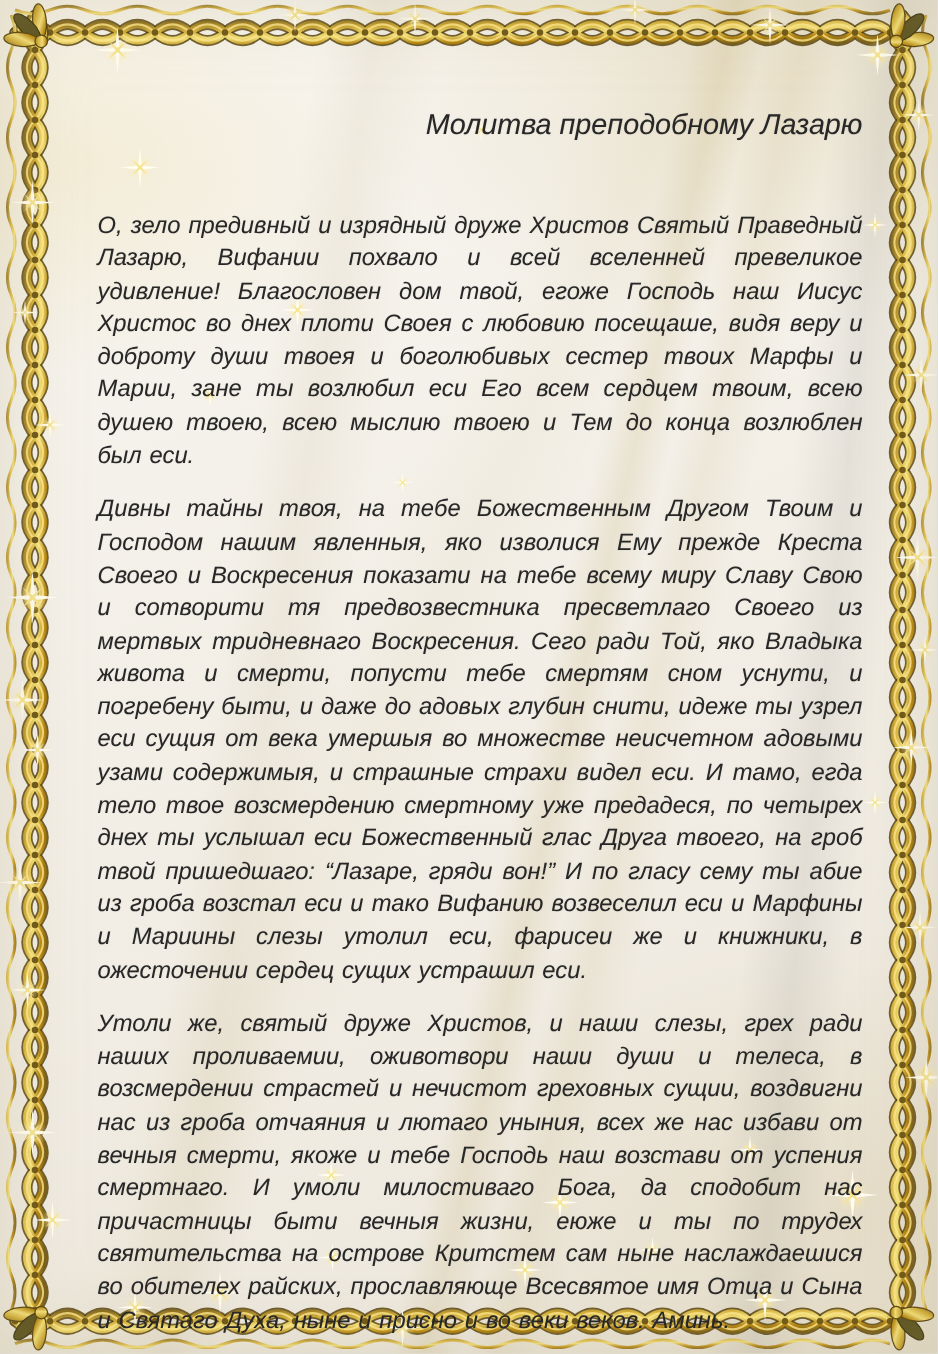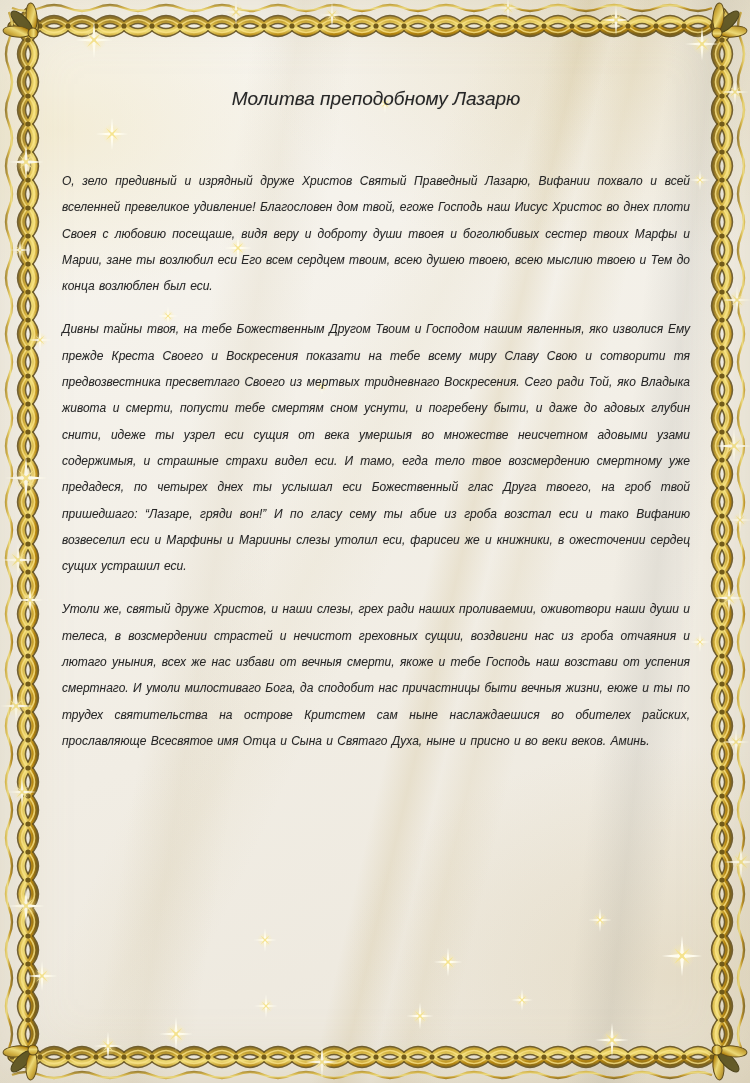--- a/index.html
+++ b/index.html
@@ -30,31 +30,31 @@
   svg.decor{position:absolute;inset:0;width:750px;height:1083px;pointer-events:none;}
   .braid-dark{fill:none;stroke:#57430f;stroke-width:9;opacity:.85;stroke-linecap:round;}
   .braid-gold{fill:none;stroke:url(#goldGrad);stroke-width:6;stroke-linecap:round;}
   .braid-lite{fill:none;stroke:#ffe98c;stroke-width:1.6;opacity:.8;stroke-linecap:round;}
   .braid-fine{fill:none;stroke:url(#goldGrad);stroke-width:2.4;opacity:.9;}
   .content{
     position:absolute;left:62px;right:60px;top:88px;z-index:3;
   }
   .title{
     font-style:italic;font-weight:normal;
-    font-size:19px;line-height:22px;
-    text-align:center;color:var(--text,#2f2f2f);
+    font-size:23px;line-height:22px;
+    text-align:right;color:var(--text,#2f2f2f);
     margin:0 0 58px 0;
     text-shadow:0 0 1px rgba(60,60,60,.25);
   }
   .para{
     font-style:italic;
-    font-size:12px;line-height:26.3px;
+    font-size:19px;line-height:26.3px;
     text-align:justify;text-align-last:left;
     color:var(--text,#272727);
-    margin:0 0 17px 0;
+    margin:0 0 17px 16px;
     word-spacing:1px;
     text-shadow:0 0 1px rgba(60,60,60,.2);
   }
 </style>
 </head>
 <body>
 
 <div class="page">
 
   <svg class="decor" viewBox="0 0 750 1083" xmlns="http://www.w3.org/2000/svg" xmlns:xlink="http://www.w3.org/1999/xlink">

